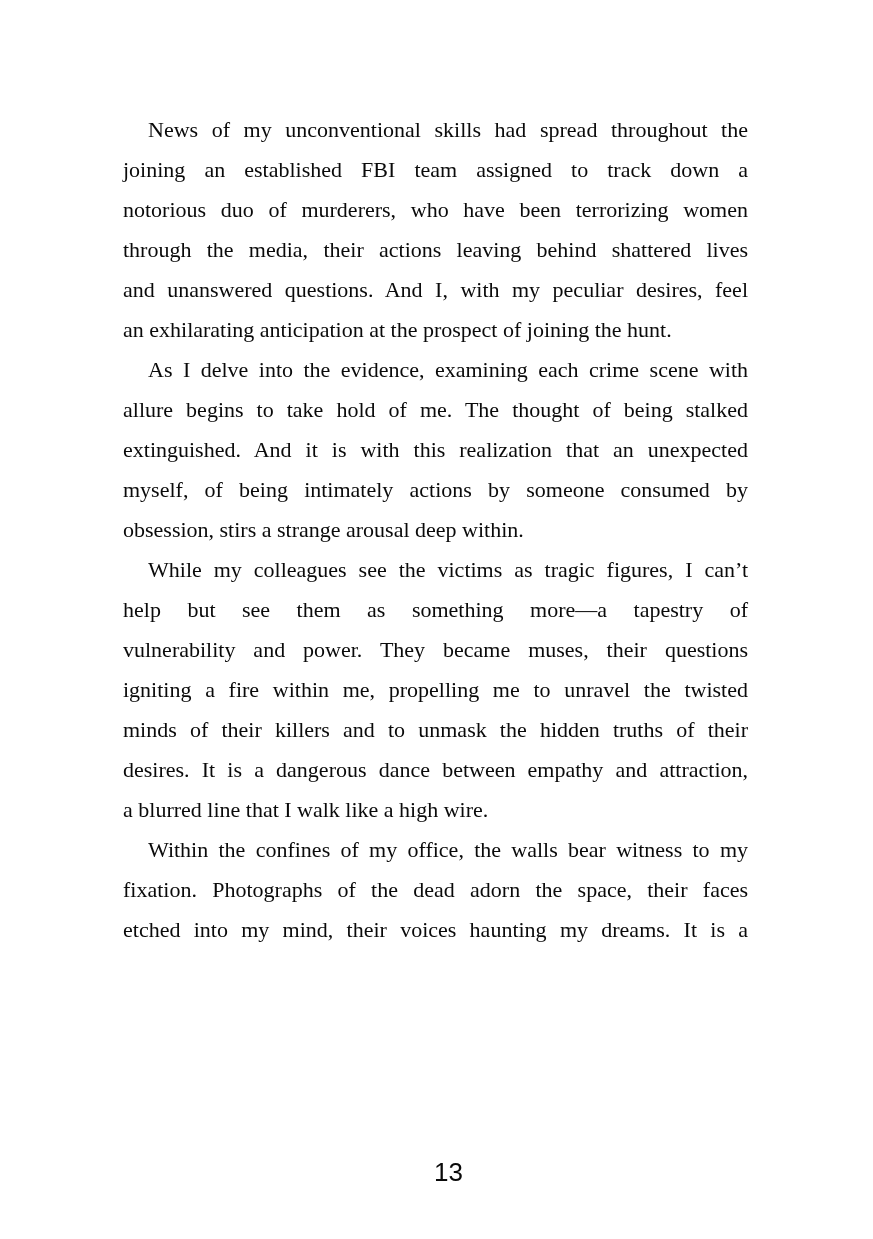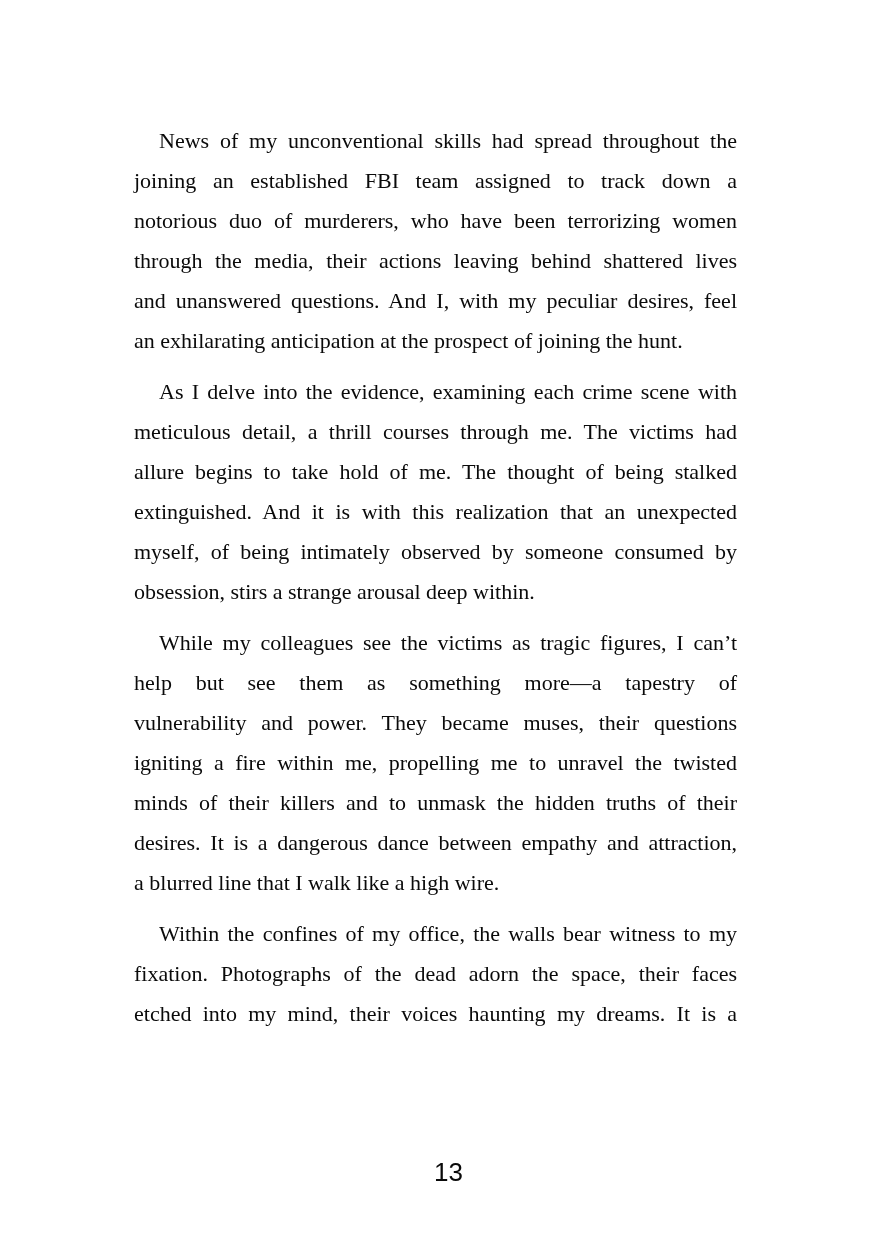--- a/index.html
+++ b/index.html
@@ -16,21 +16,21 @@
     font-family: "Liberation Serif", serif;
     color: #0a0a0a;
   }
   .text-block {
     position: absolute;
     left: 123px;
     top: 110px;
     width: 625px;
   }
   .para {
-    margin: 11px;
+    margin: 0;
     padding: 0;
   }
   .line {
     font-size: 22px;
     line-height: 40px;
     text-align: justify;
     text-align-last: justify;
     white-space: normal;
     letter-spacing: 0px;
   }
@@ -60,24 +60,23 @@
       <div class="para">
         <div class="line first">News of my unconventional skills had spread throughout the</div>
         <div class="line">joining an established FBI team assigned to track down a</div>
         <div class="line">notorious duo of murderers, who have been terrorizing women</div>
         <div class="line">through the media, their actions leaving behind shattered lives</div>
         <div class="line">and unanswered questions. And I, with my peculiar desires, feel</div>
         <div class="line lastline">an exhilarating anticipation at the prospect of joining the hunt.</div>
       </div>
       <div class="para">
         <div class="line first">As I delve into the evidence, examining each crime scene with</div>
-        <div class="line">meticulous detail, a thrill courses through me. The victims had</div>
         <div class="line">allure begins to take hold of me. The thought of being stalked</div>
         <div class="line">extinguished. And it is with this realization that an unexpected</div>
-        <div class="line">myself, of being intimately observed by someone consumed by</div>
+        <div class="line">myself, of being intimately actions by someone consumed by</div>
         <div class="line lastline">obsession, stirs a strange arousal deep within.</div>
       </div>
       <div class="para">
         <div class="line first">While my colleagues see the victims as tragic figures, I can’t</div>
         <div class="line">help but see them as something more—a tapestry of</div>
         <div class="line">vulnerability and power. They became muses, their questions</div>
         <div class="line">igniting a fire within me, propelling me to unravel the twisted</div>
         <div class="line">minds of their killers and to unmask the hidden truths of their</div>
         <div class="line">desires. It is a dangerous dance between empathy and attraction,</div>
         <div class="line lastline">a blurred line that I walk like a high wire.</div>

